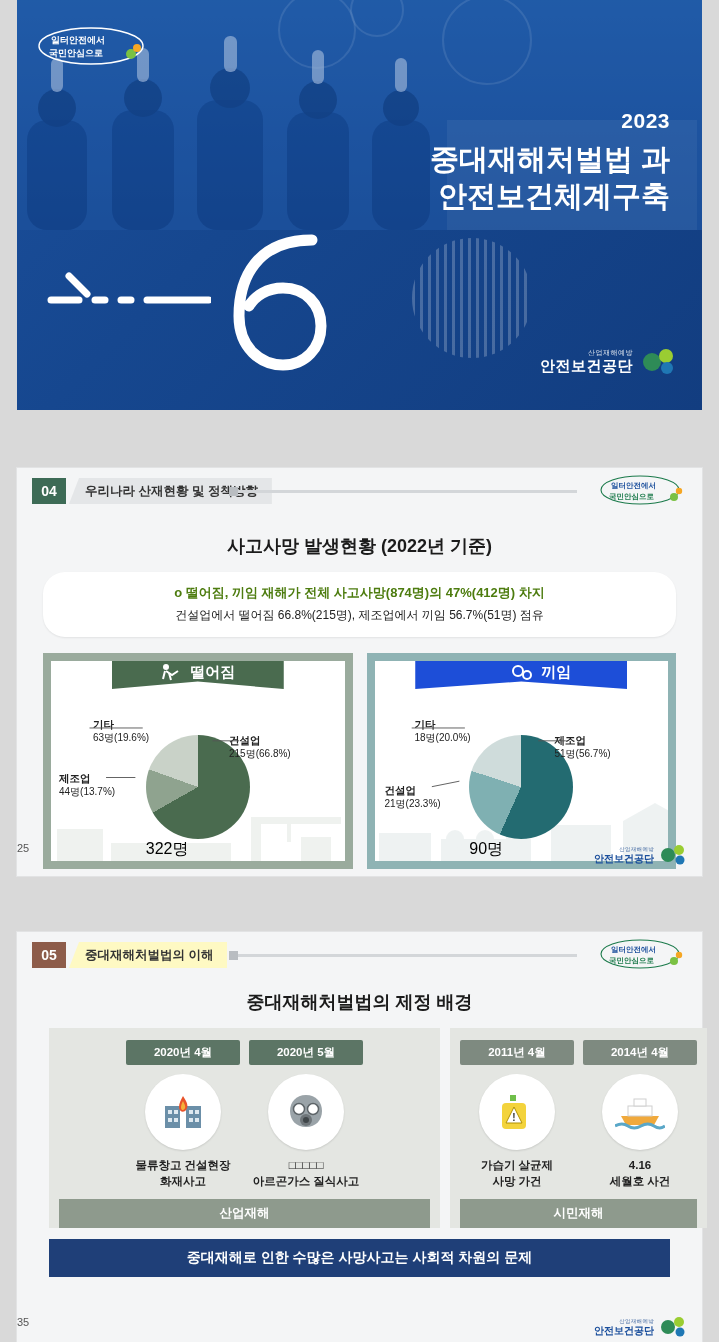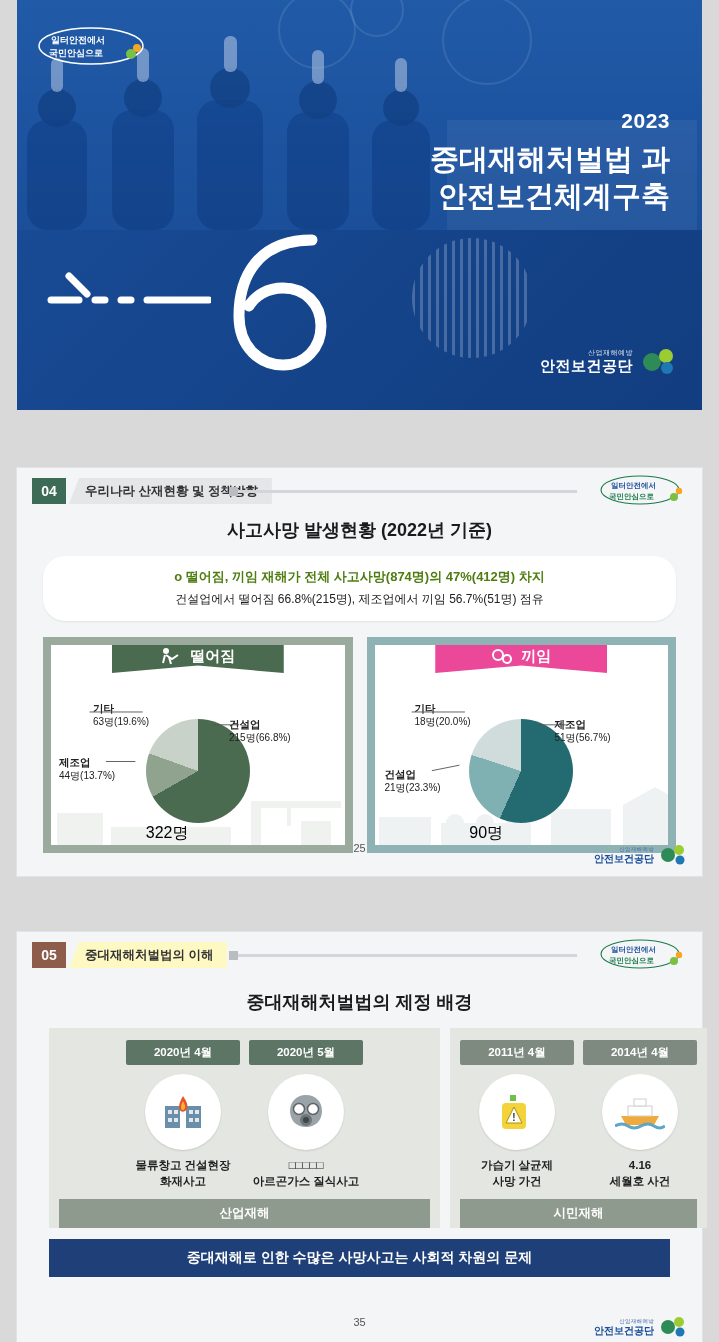--- a/index.html
+++ b/index.html
@@ -148,27 +148,27 @@
   .s-logo-tr {
     position: absolute;
     right: 16px; top: 6px;
     width: 86px; height: 32px;
   }
   .s-title {
     text-align: center;
     font-size: 18px;
     font-weight: bold;
     color: #1b1b1b;
-    margin-top: 6px;
+    margin-top: 22px;
   }
   .s-footer-num {
     position: absolute;
     left: 0; right: 0;
     bottom: 22px;
-    text-align: center;
+    text-align: left;
     font-size: 11px;
     color: #555;
   }
   .s-kosha-br {
     position: absolute;
     right: 16px;
     bottom: 10px;
     display: flex;
     align-items: center;
     gap: 6px;
@@ -222,21 +222,21 @@
     color: #fff;
     font-size: 15px;
     font-weight: bold;
     display: flex;
     align-items: center;
     justify-content: center;
     gap: 8px;
     clip-path: polygon(0 0, 100% 0, 100% 100%, 50% 78%, 0 100%);
   }
   .s2-ribbon.green { background: #4a6b4f; }
-  .s2-ribbon.teal { background: #ec4899; }
+  .s2-ribbon.teal { background: #1d4ed8; padding-left: 40px; }
   .donut-wrap {
     position: absolute;
     left: 50%;
     top: 74px;
     transform: translateX(-50%);
     width: 104px;
     height: 104px;
   }
   .donut {
     width: 104px; height: 104px;

